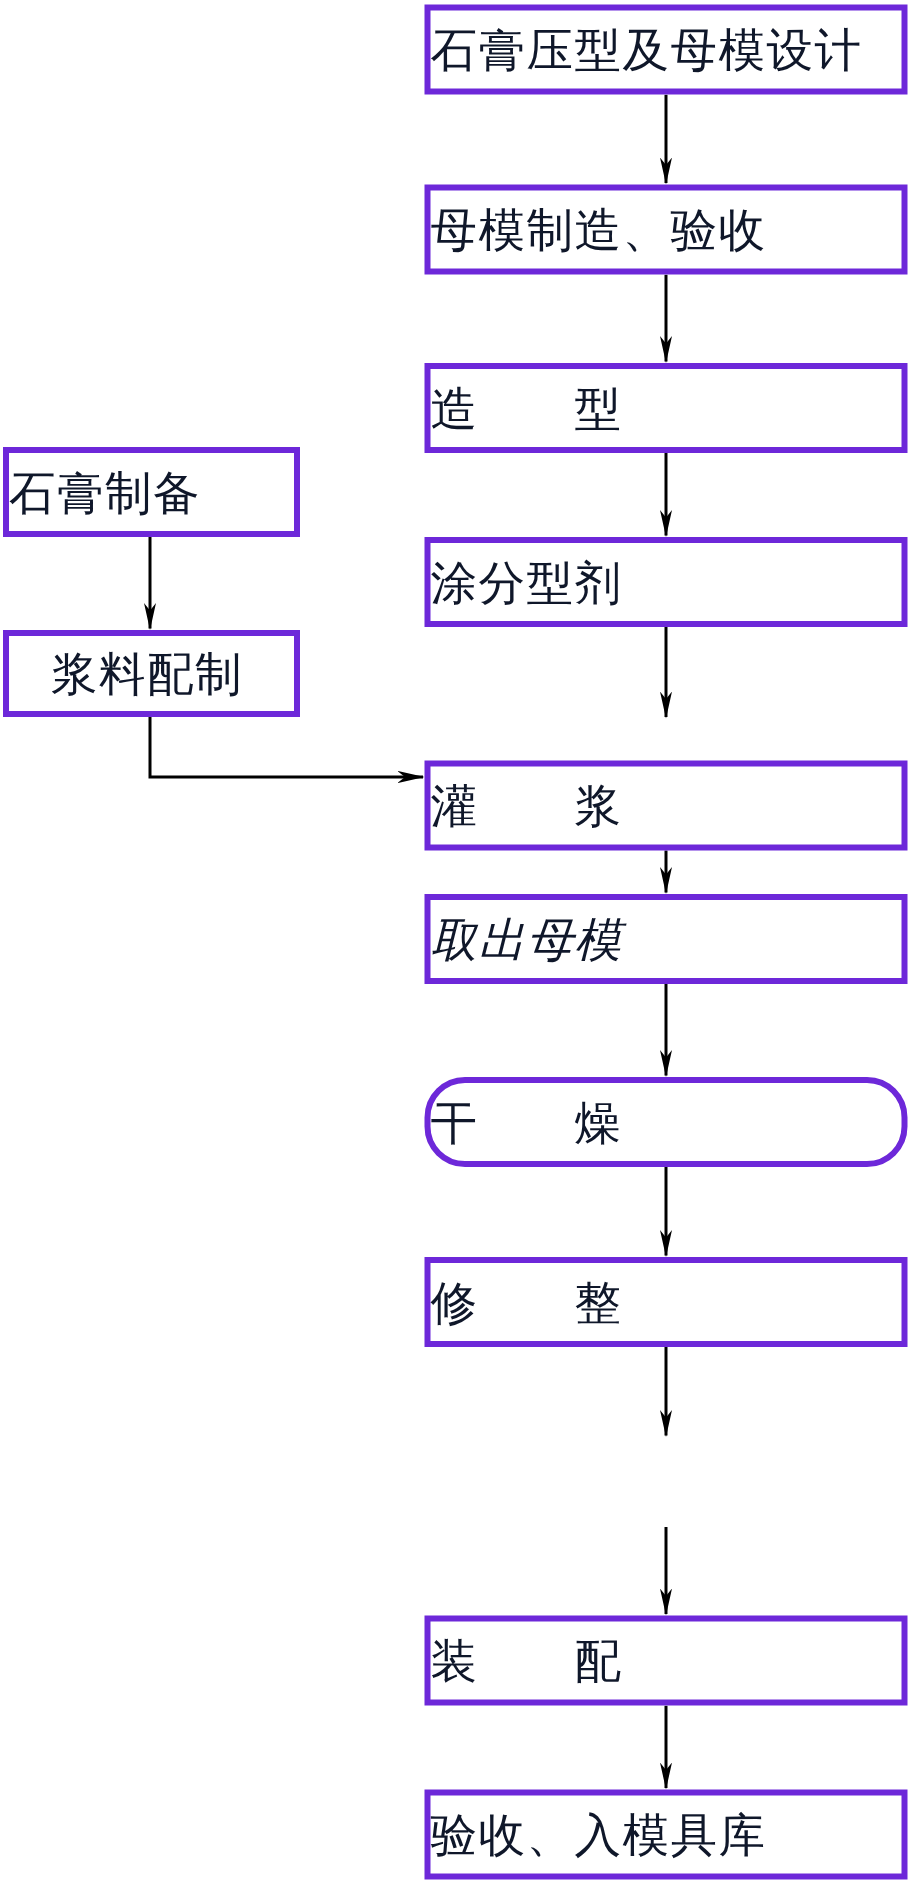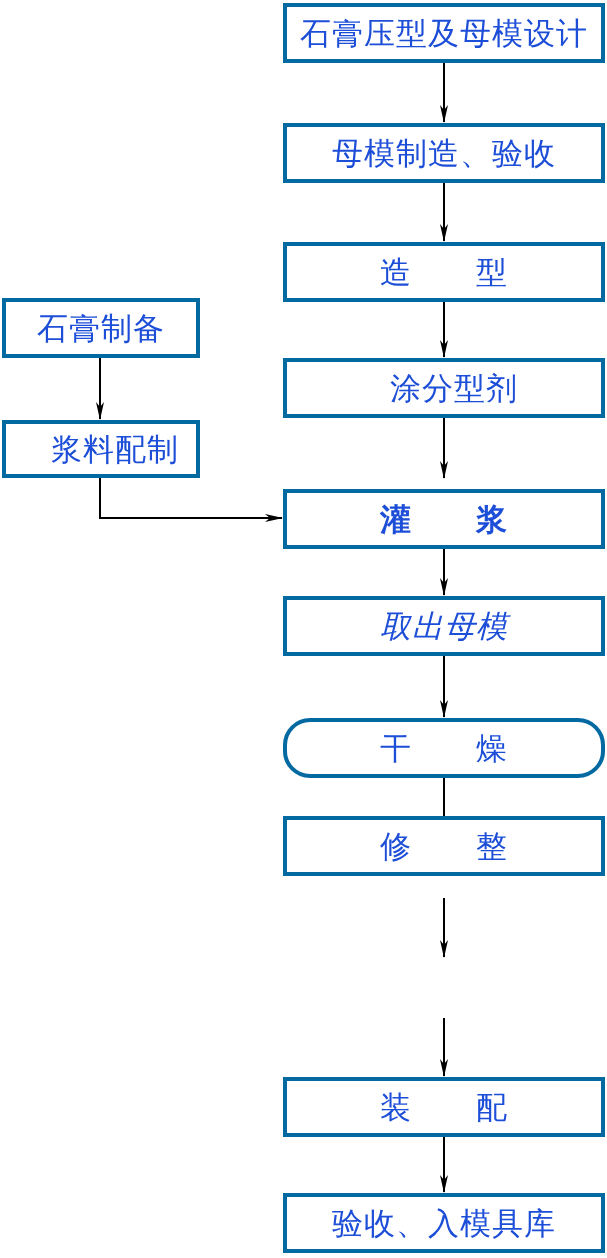--- a/index.html
+++ b/index.html
@@ -19,48 +19,47 @@
     position: absolute;
     left: 0;
     top: 0;
     width: 607px;
     height: 1258px;
     pointer-events: none;
   }
   .node {
     position: absolute;
     box-sizing: border-box;
-    border: 4px solid #0369a1;
+    border: 4px solid #6d28d9;
     background: #ffffff;
     display: flex;
     align-items: center;
-    justify-content: center;
     font-size: 31px;
     line-height: 1;
-    color: #1d4ed8;
+    color: #0f172a;
     white-space: nowrap;
     letter-spacing: 1px;
   }
   .main-node {
     left: 283px;
     width: 322px;
     height: 60px;
   }
   .side-node {
     left: 2px;
     width: 198px;
   }
   .m1  { top: 3px;    }
   .m2  { top: 123px;  }
   .m3  { top: 242px;  }
-  .m4  { top: 358px; padding-left: 20px;  }
-  .m5  { top: 489px; font-weight: bold;  }
+  .m4  { top: 358px;  }
+  .m5  { top: 507px;  }
   .m6  { top: 596px; font-style: italic;  }
   .m7  { top: 718px; border-radius: 27px;  }
-  .m8  { top: 816px;  }
+  .m8  { top: 838px;  }
   .m9  { top: 958px;  }
   .m10 { top: 1077px; }
   .m11 { top: 1193px; }
   .s1  { top: 298px; height: 60px; }
   .s2  { top: 420px; height: 58px; padding-left: 28px; }
 </style>
 </head>
 <body>
 
 <div class="stage">

